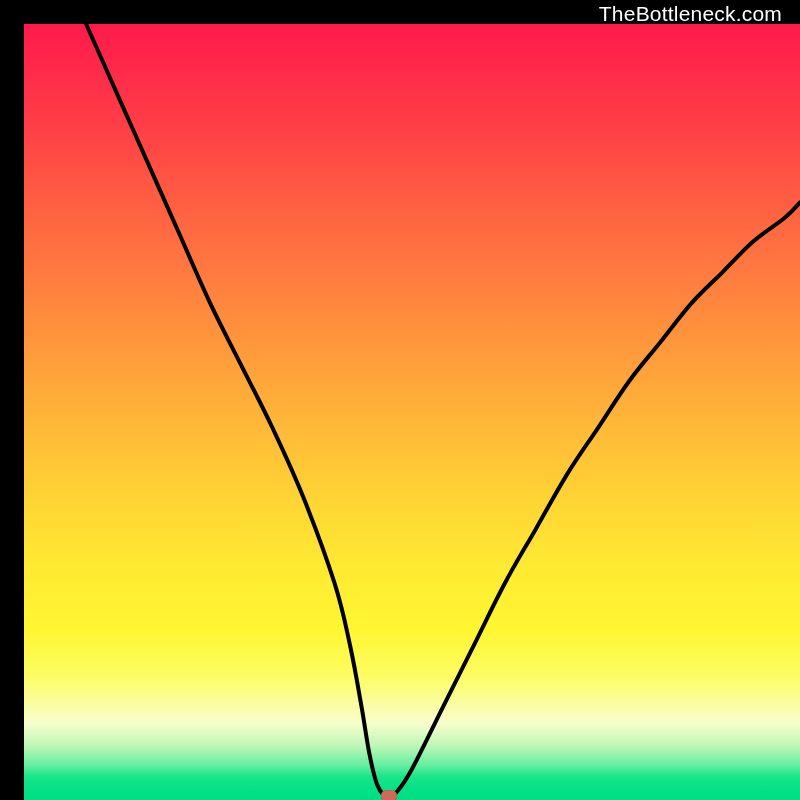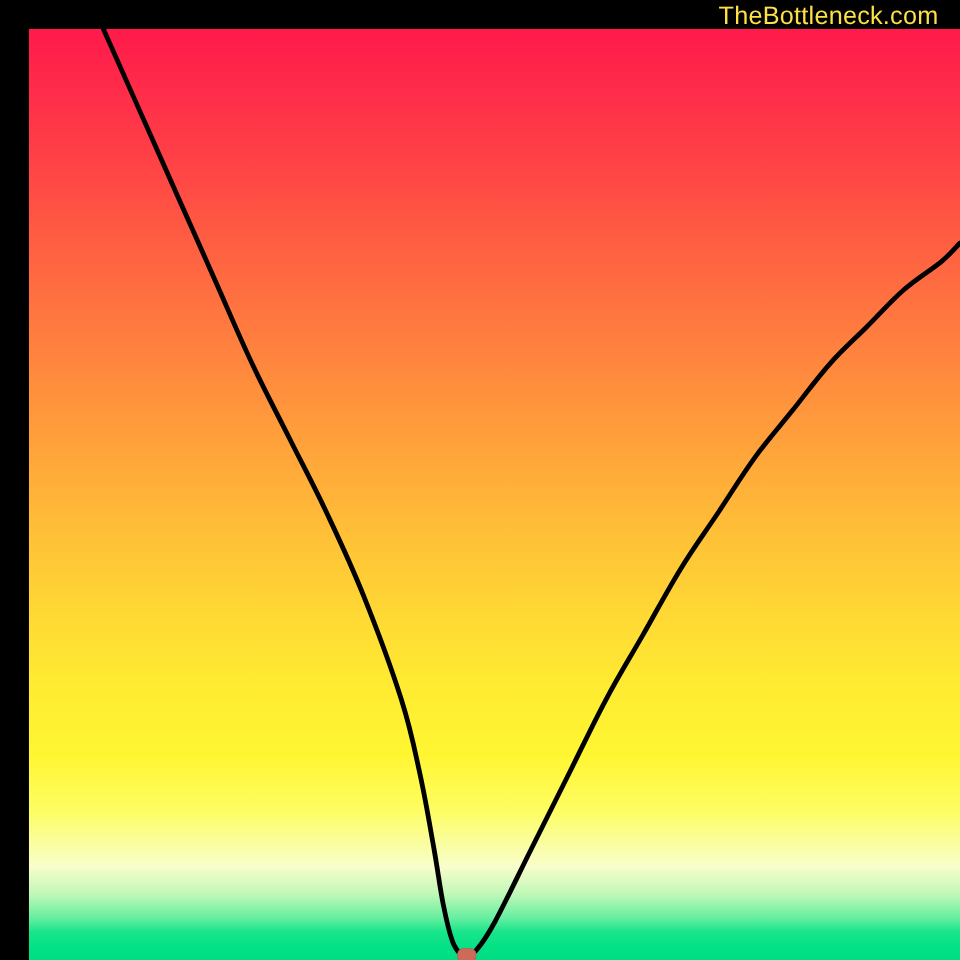--- a/index.html
+++ b/index.html
@@ -49,21 +49,21 @@
       #65eea0 95.5%,
       #18e58a 97%,
       #00e085 99%,
       #00de83 100%
     );
   }
   .watermark {
     position: absolute;
     top: 2px;
     right: 18px;
-    color: #fde047;
+    color: #ffffff;
     font-size: 21px;
     font-weight: 500;
     letter-spacing: 0.2px;
     z-index: 5;
     user-select: none;
   }
   svg.curve {
     position: absolute;
     inset: 0;
     width: 100%;

